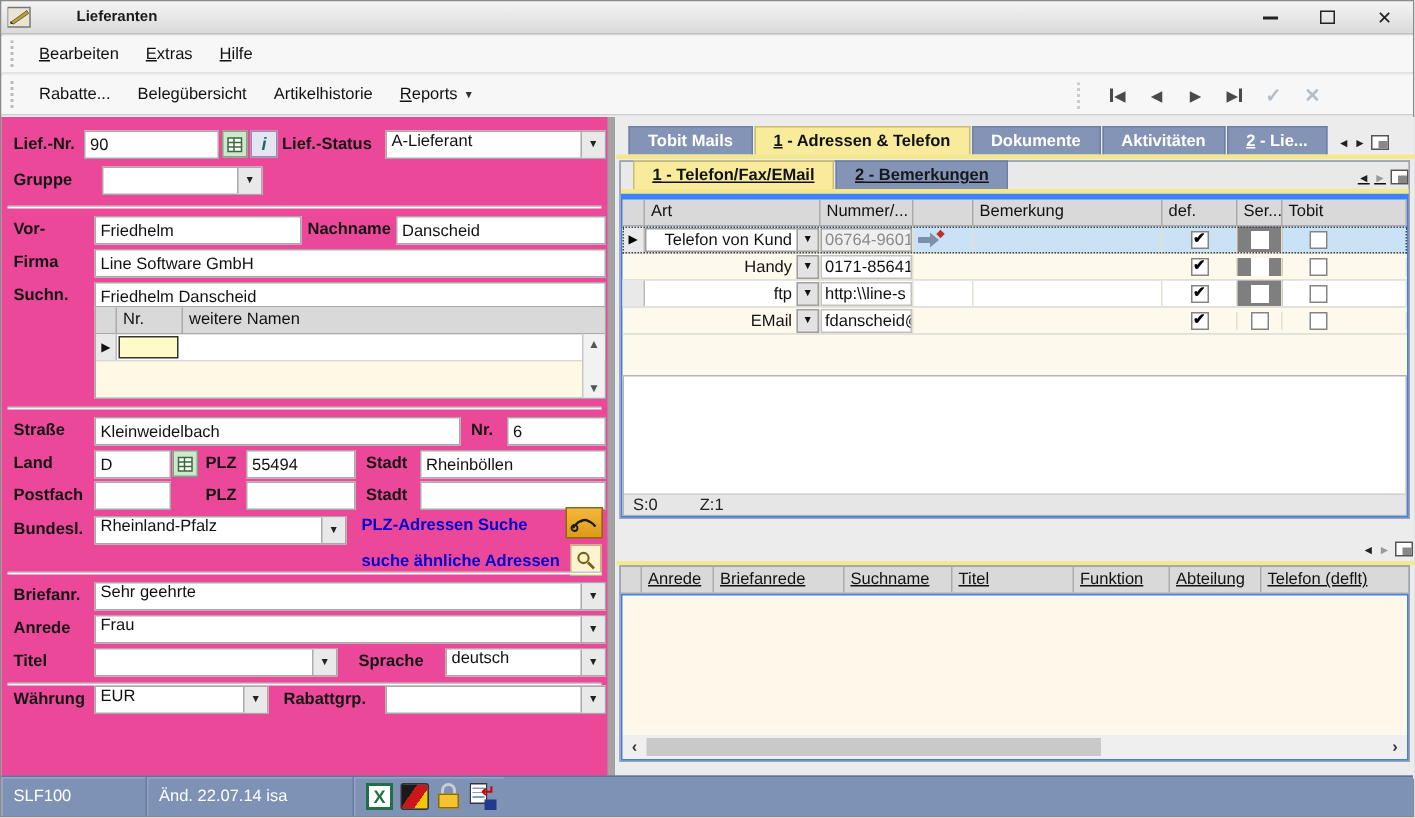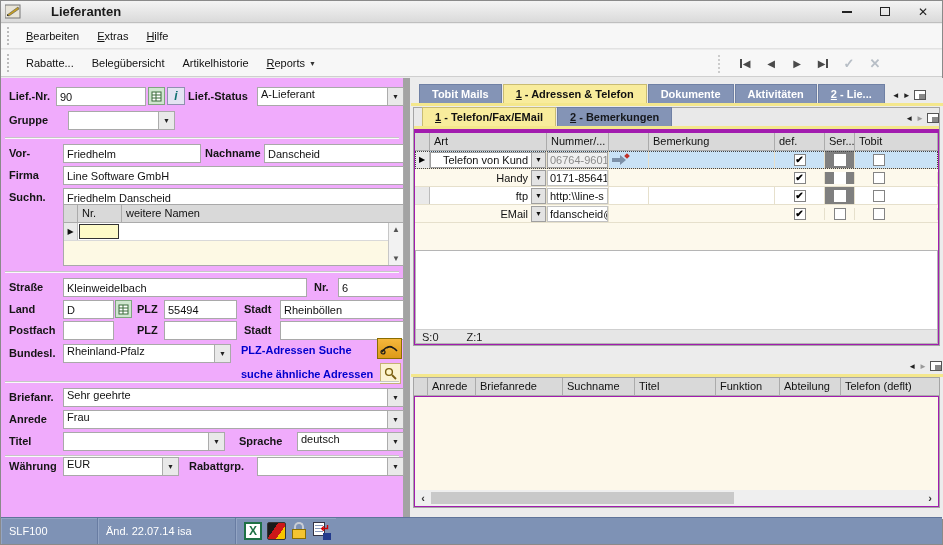--- a/index.html
+++ b/index.html
@@ -6,21 +6,21 @@
   html,body { width:943px; height:545px; overflow:hidden; }
   body { font-family:"Liberation Sans", sans-serif; font-size:11px; color:#111; }
 
   #window { position:relative; width:943px; height:545px; background:#ECECEC; border:1px solid #8A8A8A; }
 
   
   .titlebar { position:absolute; top:0; left:0; right:0; height:22px;
     background:linear-gradient(#F4F4F4,#DADADA); display:flex; align-items:center;
     border-bottom:1px solid #BFBFBF; padding-left:4px; }
   .app-icon { width:16px; height:15px; margin-right:5px; }
-  .title-text { font-weight:bold; font-size:13px; color:#1a1a1a;padding-left:25px; }
+  .title-text { font-weight:bold; font-size:10px; color:#1a1a1a;padding-left:25px; }
   .win-btns { margin-left:auto; display:flex; height:100%; }
   .win-btn { width:38px; display:flex; align-items:center; justify-content:center;
     font-size:12px; color:#222; cursor:default; }
   .win-btn .min-line { width:10px; height:2px; background:#222; }
   .win-btn .max-box { width:10px; height:9px; border:1.5px solid #222; }
 
   
   .menubar { position:absolute; top:23px; left:0; right:0; height:25px; background:#F7F7F7;
     display:flex; align-items:center; border-bottom:1px solid #E2E2E2; }
   .toolbar { position:absolute; top:49px; left:0; right:0; height:27px; background:#F7F7F7;
@@ -34,22 +34,22 @@
   .nav-sep { width:5px; height:18px; margin-right:8px;
     background:repeating-linear-gradient(#CCC 0 2px, transparent 2px 4px); background-size:2px 100%; background-repeat:no-repeat; }
   .nav-btn { width:24px; height:20px; display:flex; align-items:center; justify-content:center;
     color:#4A4A4A; font-size:10px; }
   .nav-btn.edge::before { content:""; width:2px; height:9px; background:#4A4A4A; }
   .nav-btn.first { flex-direction:row; } .nav-btn.first::before { margin-right:1px; }
   .nav-btn.last { flex-direction:row-reverse; } .nav-btn.last::before { margin-left:1px; }
   .nav-btn.dim { color:#B7BEC6; font-size:13px; font-weight:bold; }
 
   
-  .left-pane { position:absolute; top:77px; left:0; width:409px; height:441px; background:#f0abfc;
-    border-right:7px solid #a3a3a3; }
+  .left-pane { position:absolute; top:77px; left:0; width:409px; height:441px; background:#ec4899;
+    border-right:5px solid #a3a3a3; }
   .right-pane { position:absolute; top:77px; left:410px; width:533px; height:441px; background:#ECECEC; }
 
   .fld-label { font-weight:bold; color:#151515; position:absolute; }
   .tb { position:absolute; height:19px; border:1px solid #A9A9A9; background:#fff; font:11px "Liberation Sans",sans-serif;
     padding:0 3px; color:#111; }
   .hr { position:absolute; left:4px; right:4px; height:0; border-top:1px solid #C6C6C6; border-bottom:1px solid #FAFAFA; }
 
   .combo { position:absolute; height:19px; border:1px solid #A9A9A9; background:#fff; display:flex; align-items:flex-start; }
   .combo .val { flex:1; padding:0 3px; white-space:nowrap; overflow:hidden; }
   .combo .btn { width:16px; align-self:stretch; background:#E9E9E9; border-left:1px solid #ACACAC;
@@ -76,21 +76,21 @@
   .tab.inactive { background:#8494B6; color:#fff; border:1px solid #6F80A4; border-bottom:none; }
   .tab.inactive.dark-text { color:#16181c; }
   .yellow-line { position:absolute; height:3px; background:#F4E78C; }
   .tab-ctrl { display:flex; align-items:center; gap:3px; margin-left:6px; padding-bottom:3px; }
   .tab-arrow { font-size:8px; color:#222; }
   .tab-arrow.dim { color:#999; }
   .tab-winicon { width:12px; height:10px; border:1px solid #555; background:#fff; position:relative; }
   .tab-winicon::after { content:""; position:absolute; right:0; bottom:0; width:6px; height:5px; background:#888; }
 
   
-  .group-box { position:absolute; border:1px solid #A5A5A5; background:#a21caf; }
+  .group-box { position:absolute; border:1px solid #A5A5A5; background:#3b82f6;text-decoration:underline; }
   .subtab-area { height:21px; background:#E9E9E9; display:flex; align-items:flex-end; padding-left:8px; border-bottom:3px solid #F4E78C; }
 
   .ptable { position:absolute; left:1px; right:1px; top:25px; }
   .prow { display:flex; height:18px; }
   .phead { background:#D9D9D9; border-bottom:1px solid #ABABAB; font-weight:normal; }
   .phead .pc { border-right:1px solid #ABABAB; padding:2px 4px; white-space:nowrap; overflow:hidden; }
   .pc { flex:none; }
   .c-sel { width:15px; } .c-art { width:117px; } .c-num { width:62px; } .c-ico { width:40px; }
   .c-bem { width:126px; } .c-def { width:50px; } .c-ser { width:30px; } .c-tob { flex:1; }
   .drow { border-bottom:1px solid #E6E0CC; }

